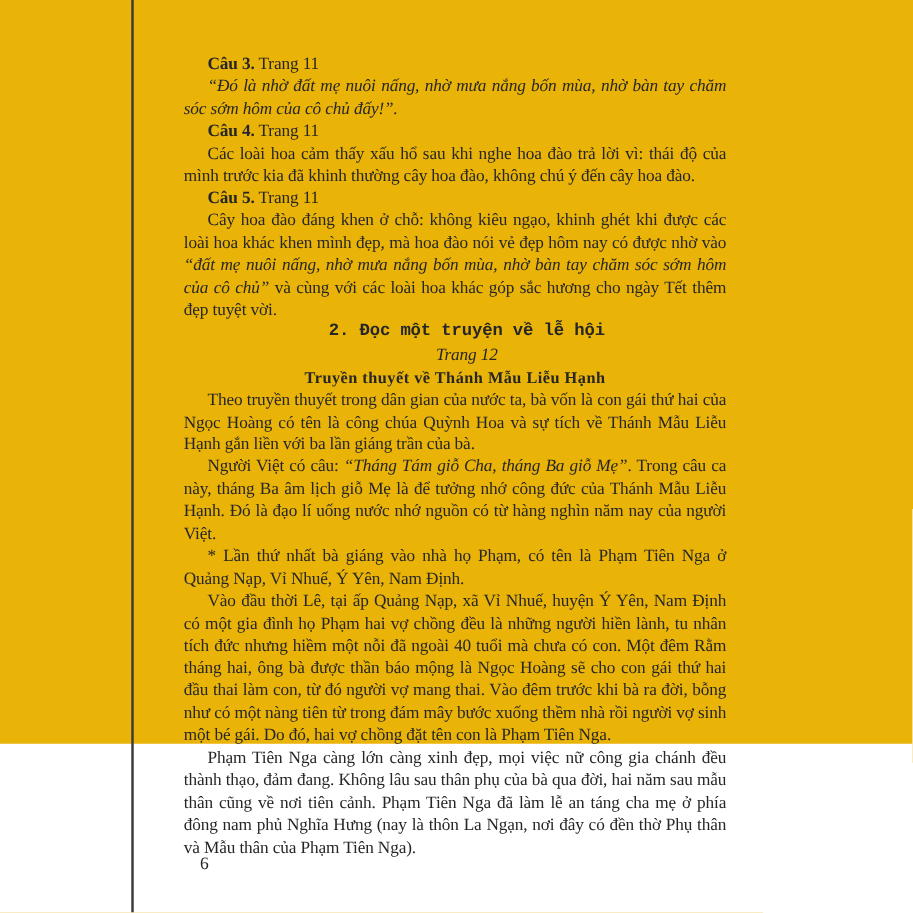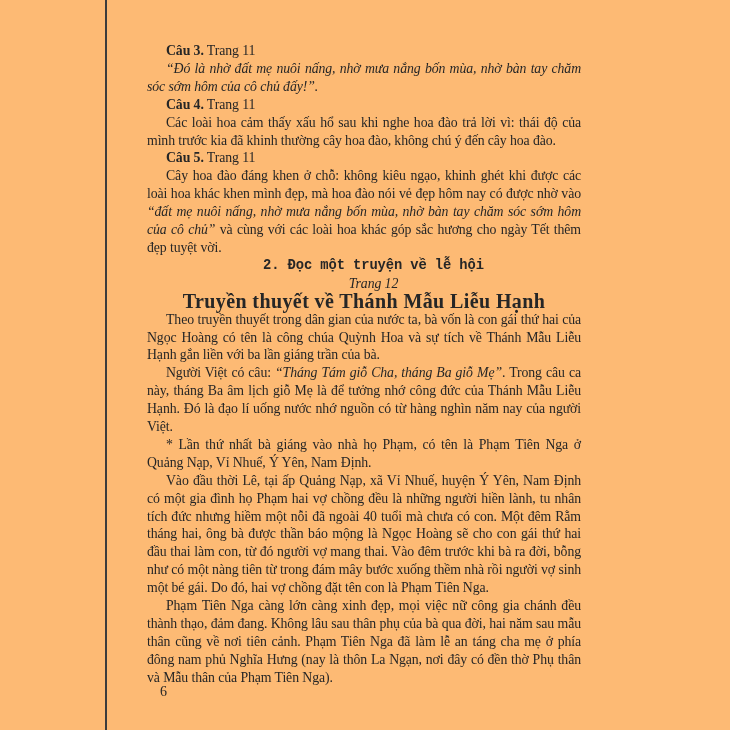--- a/index.html
+++ b/index.html
@@ -6,22 +6,22 @@
     margin: 0;
     padding: 0;
     width: 730px;
     height: 730px;
     background: #ffffff;
     overflow: hidden;
   }
   .page {
     position: relative;
     width: 730px;
-    height: 730px;
-    background: #fdba74;
+    height: 595px;
+    background: #eab308;
     font-family: "Liberation Serif", "DejaVu Serif", serif;
     color: #262626;
   }
   .spine {
     position: absolute;
     left: 105px;
     top: 0;
     width: 2px;
     height: 730px;
     background: #3c3c3c;
@@ -58,21 +58,21 @@
   }
   .page-ref {
     font-style: italic;
     text-indent: 19px;
     text-align: center;
   }
   .story-title {
     font-weight: bold;
     text-align: center;
     text-indent: 0;
-    font-size: 20px;
+    font-size: 13px;
     letter-spacing: 0.4px;
   }
   .page-number {
     position: absolute;
     left: 160px;
     top: 684px;
     font-family: "Liberation Serif", "DejaVu Serif", serif;
     font-size: 14px;
     color: #262626;
   }

